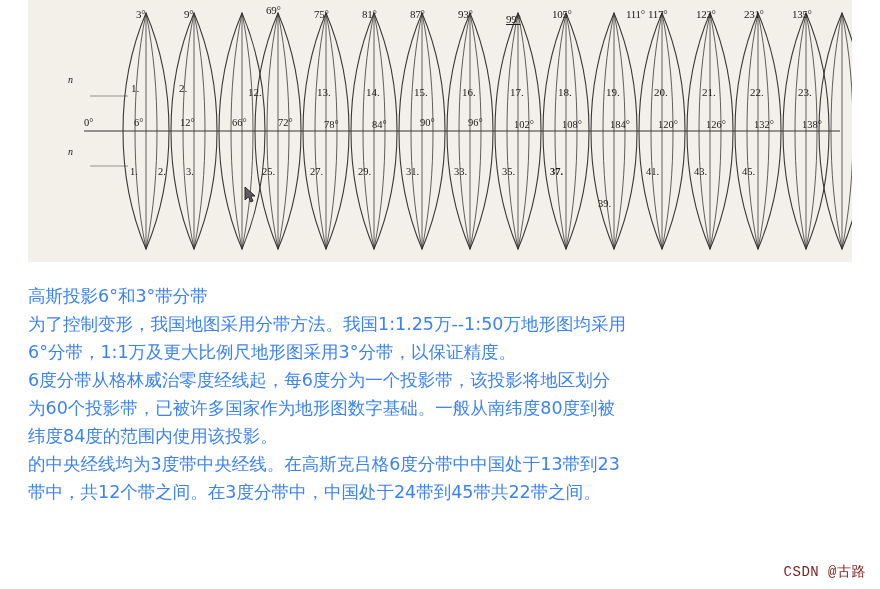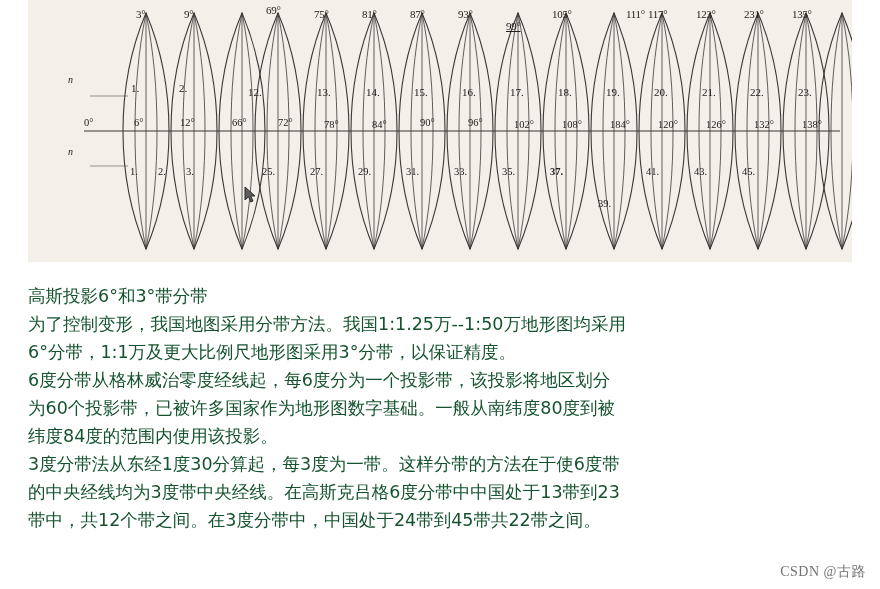--- a/index.html
+++ b/index.html
@@ -76,37 +76,37 @@
 
   
   .body-text {
     position: absolute;
     left: 28px;
     top: 282px;
     width: 816px;
     font-family: "DejaVu Sans", sans-serif;
     font-size: 17.5px;
     line-height: 28px;
-    color: #14532d;
+    color: #3b82f6;
   }
   .body-text p {
     margin: 0;
   }
   .title-line {
     margin-bottom: 1px;
   }
 
   
   .watermark {
     position: absolute;
     right: 14px;
     bottom: 8px;
-    font-family: Liberation Serif, serif;
+    font-family: Liberation Mono, monospace;
     font-size: 14px;
-    color: #737373;
+    color: #7f1d1d;
     letter-spacing: 0.5px;
   }
 </style>
 </head>
 <body>
 
 <div id="page">
 
   <div class="figure">
     <div class="figure-inner">
@@ -180,21 +180,21 @@
           </g>
       </svg>
 
       <div class="fig-label lbl-top" style="left:108px; top:8px;">3°</div>
       <div class="fig-label lbl-top" style="left:156px; top:8px;">9°</div>
       <div class="fig-label lbl-top" style="left:238px; top:4px;">69°</div>
       <div class="fig-label lbl-top" style="left:286px; top:8px;">75°</div>
       <div class="fig-label lbl-top" style="left:334px; top:8px;">81°</div>
       <div class="fig-label lbl-top" style="left:382px; top:8px;">87°</div>
       <div class="fig-label lbl-top" style="left:430px; top:8px;">93°</div>
-      <div class="fig-label lbl-top" style="left:478px; top:20px;text-decoration:underline;">99°</div>
+      <div class="fig-label lbl-top" style="left:478px; top:13px;text-decoration:underline;">99°</div>
       <div class="fig-label lbl-top" style="left:524px; top:8px;">105°</div>
       <div class="fig-label lbl-top" style="left:572px; top:8px;margin-left:26px;">111°</div>
       <div class="fig-label lbl-top" style="left:620px; top:8px;">117°</div>
       <div class="fig-label lbl-top" style="left:668px; top:8px;">123°</div>
       <div class="fig-label lbl-top" style="left:716px; top:8px;">231°</div>
       <div class="fig-label lbl-top" style="left:764px; top:8px;">135°</div>
 
       <div class="fig-label lbl-zone" style="left:103px; top:82px;">1.</div>
       <div class="fig-label lbl-zone" style="left:151px; top:82px;">2.</div>
       <div class="fig-label lbl-zone" style="left:220px; top:86px;">12.</div>
@@ -252,20 +252,19 @@
     </div>
   </div>
 
   <div class="body-text">
     <p class="title-line">高斯投影6°和3°带分带</p>
     <p>为了控制变形，我国地图采用分带方法。我国1:1.25万--1:50万地形图均采用</p>
     <p>6°分带，1:1万及更大比例尺地形图采用3°分带，以保证精度。</p>
     <p>6度分带从格林威治零度经线起，每6度分为一个投影带，该投影将地区划分</p>
     <p>为60个投影带，已被许多国家作为地形图数字基础。一般从南纬度80度到被</p>
     <p>纬度84度的范围内使用该投影。</p>
-    <p>3度分带法从东经1度30分算起，每3度为一带。这样分带的方法在于使6度带</p>
     <p>的中央经线均为3度带中央经线。在高斯克吕格6度分带中中国处于13带到23</p>
     <p>带中，共12个带之间。在3度分带中，中国处于24带到45带共22带之间。</p>
   </div>
 
   <div class="watermark">CSDN @古路</div>
 
 </div>
 
 </body></html>

